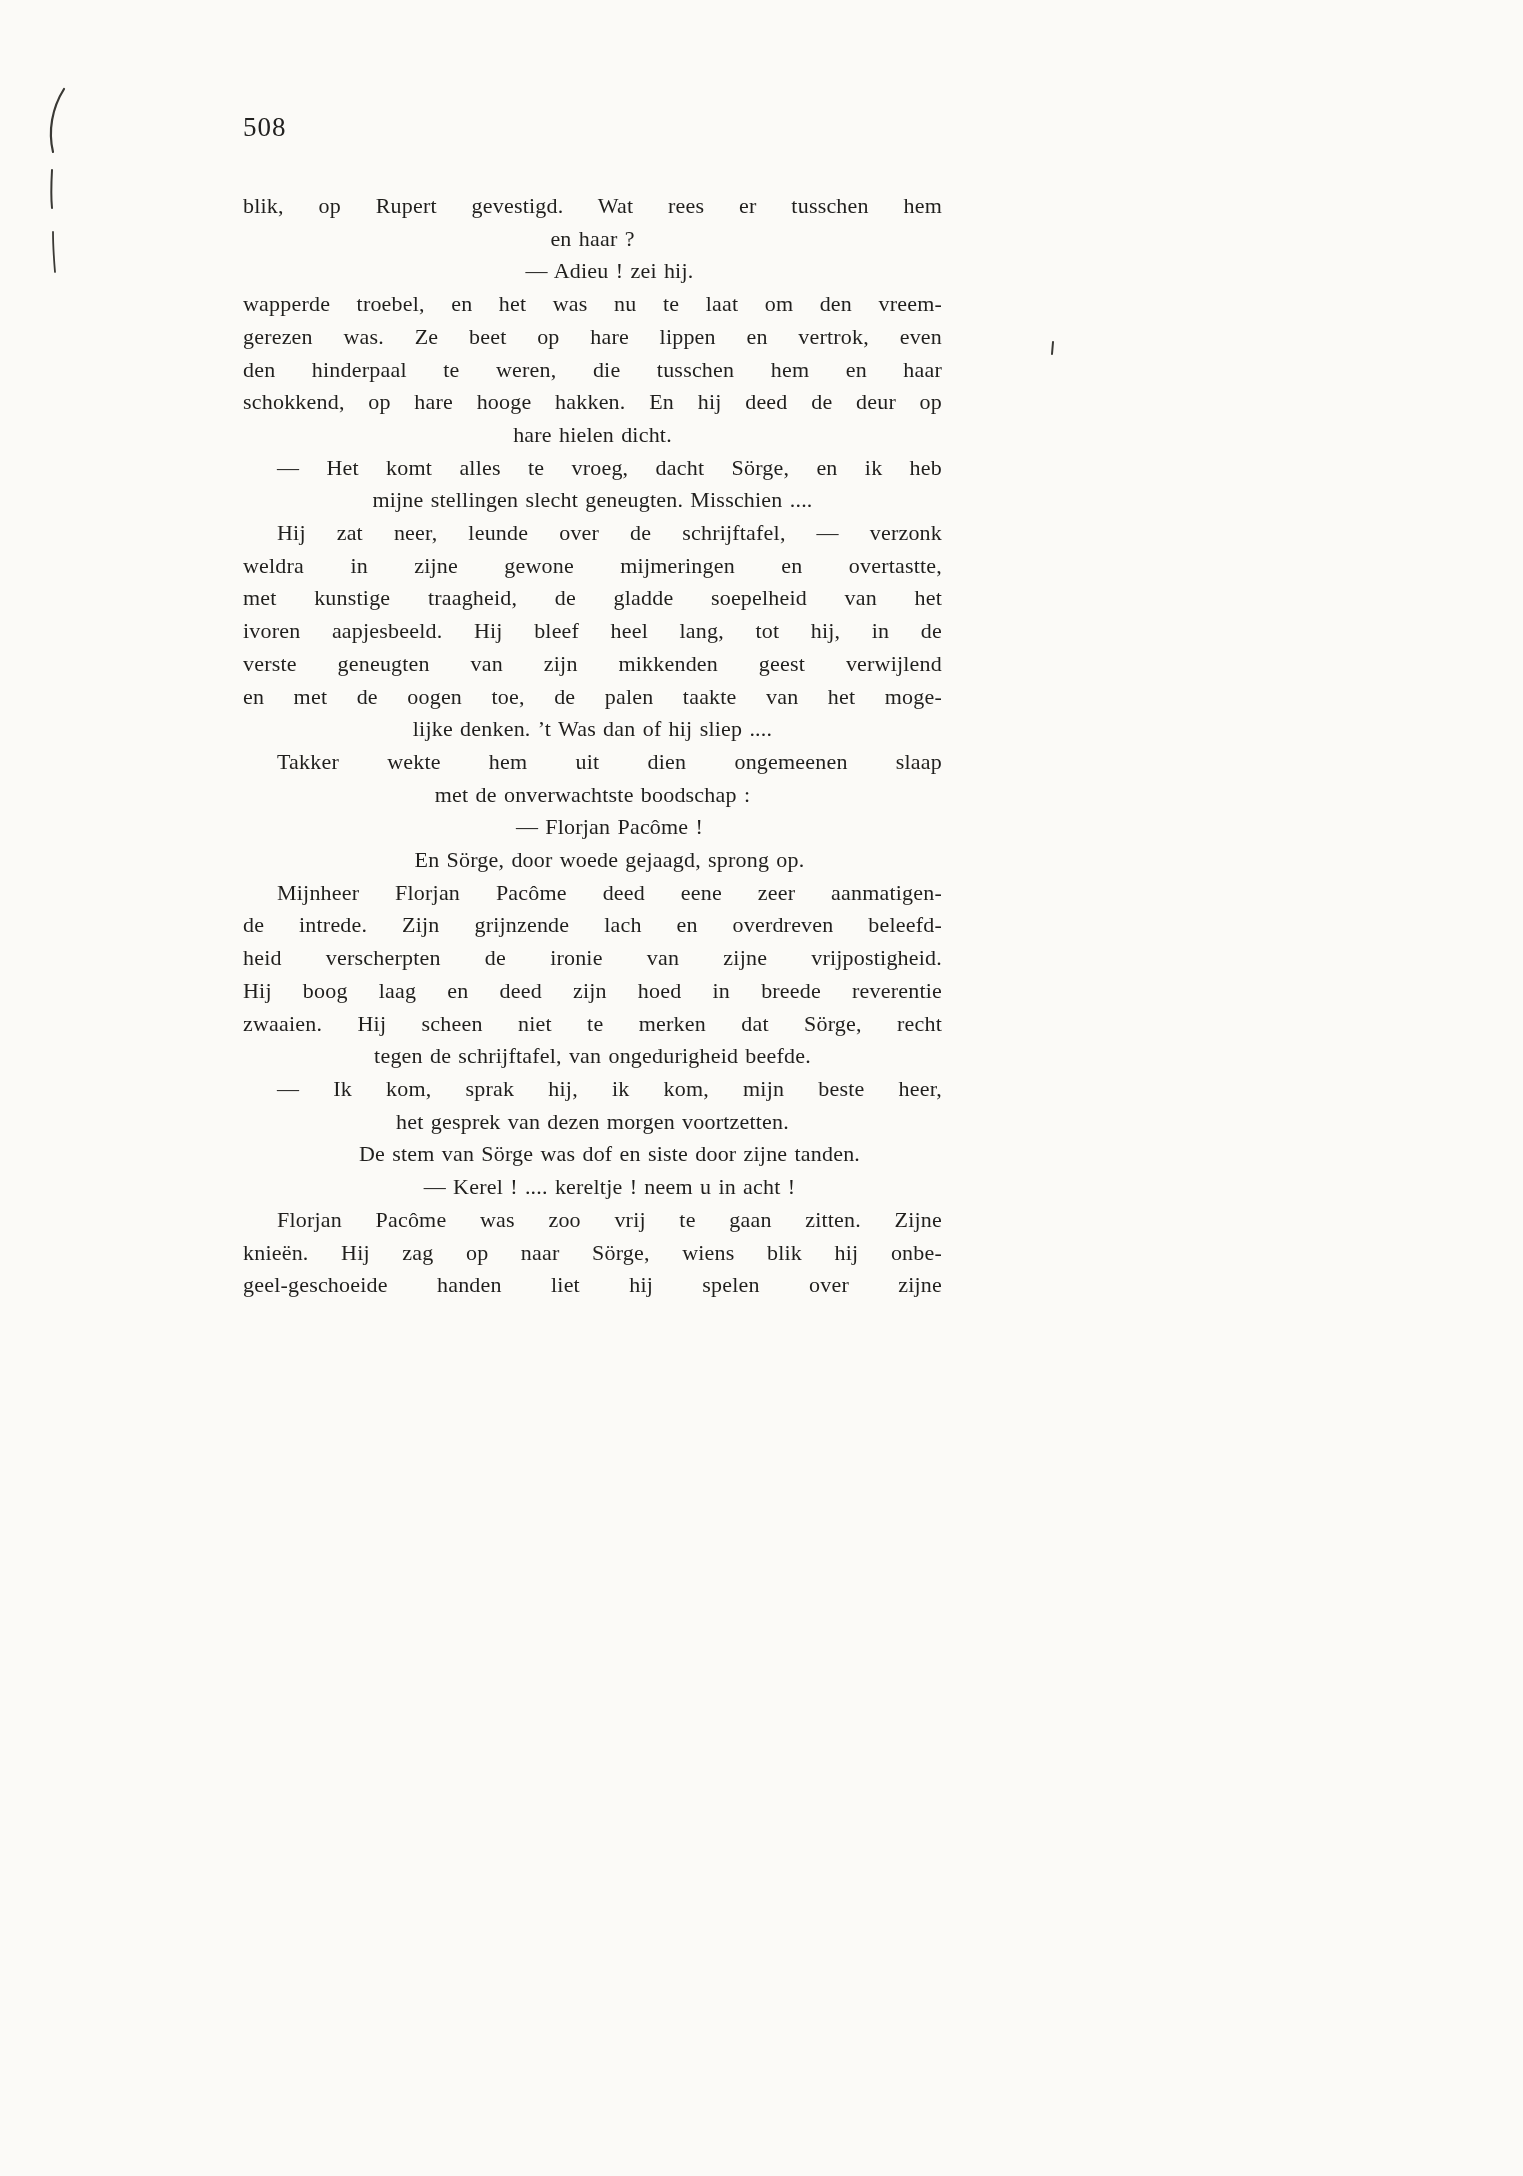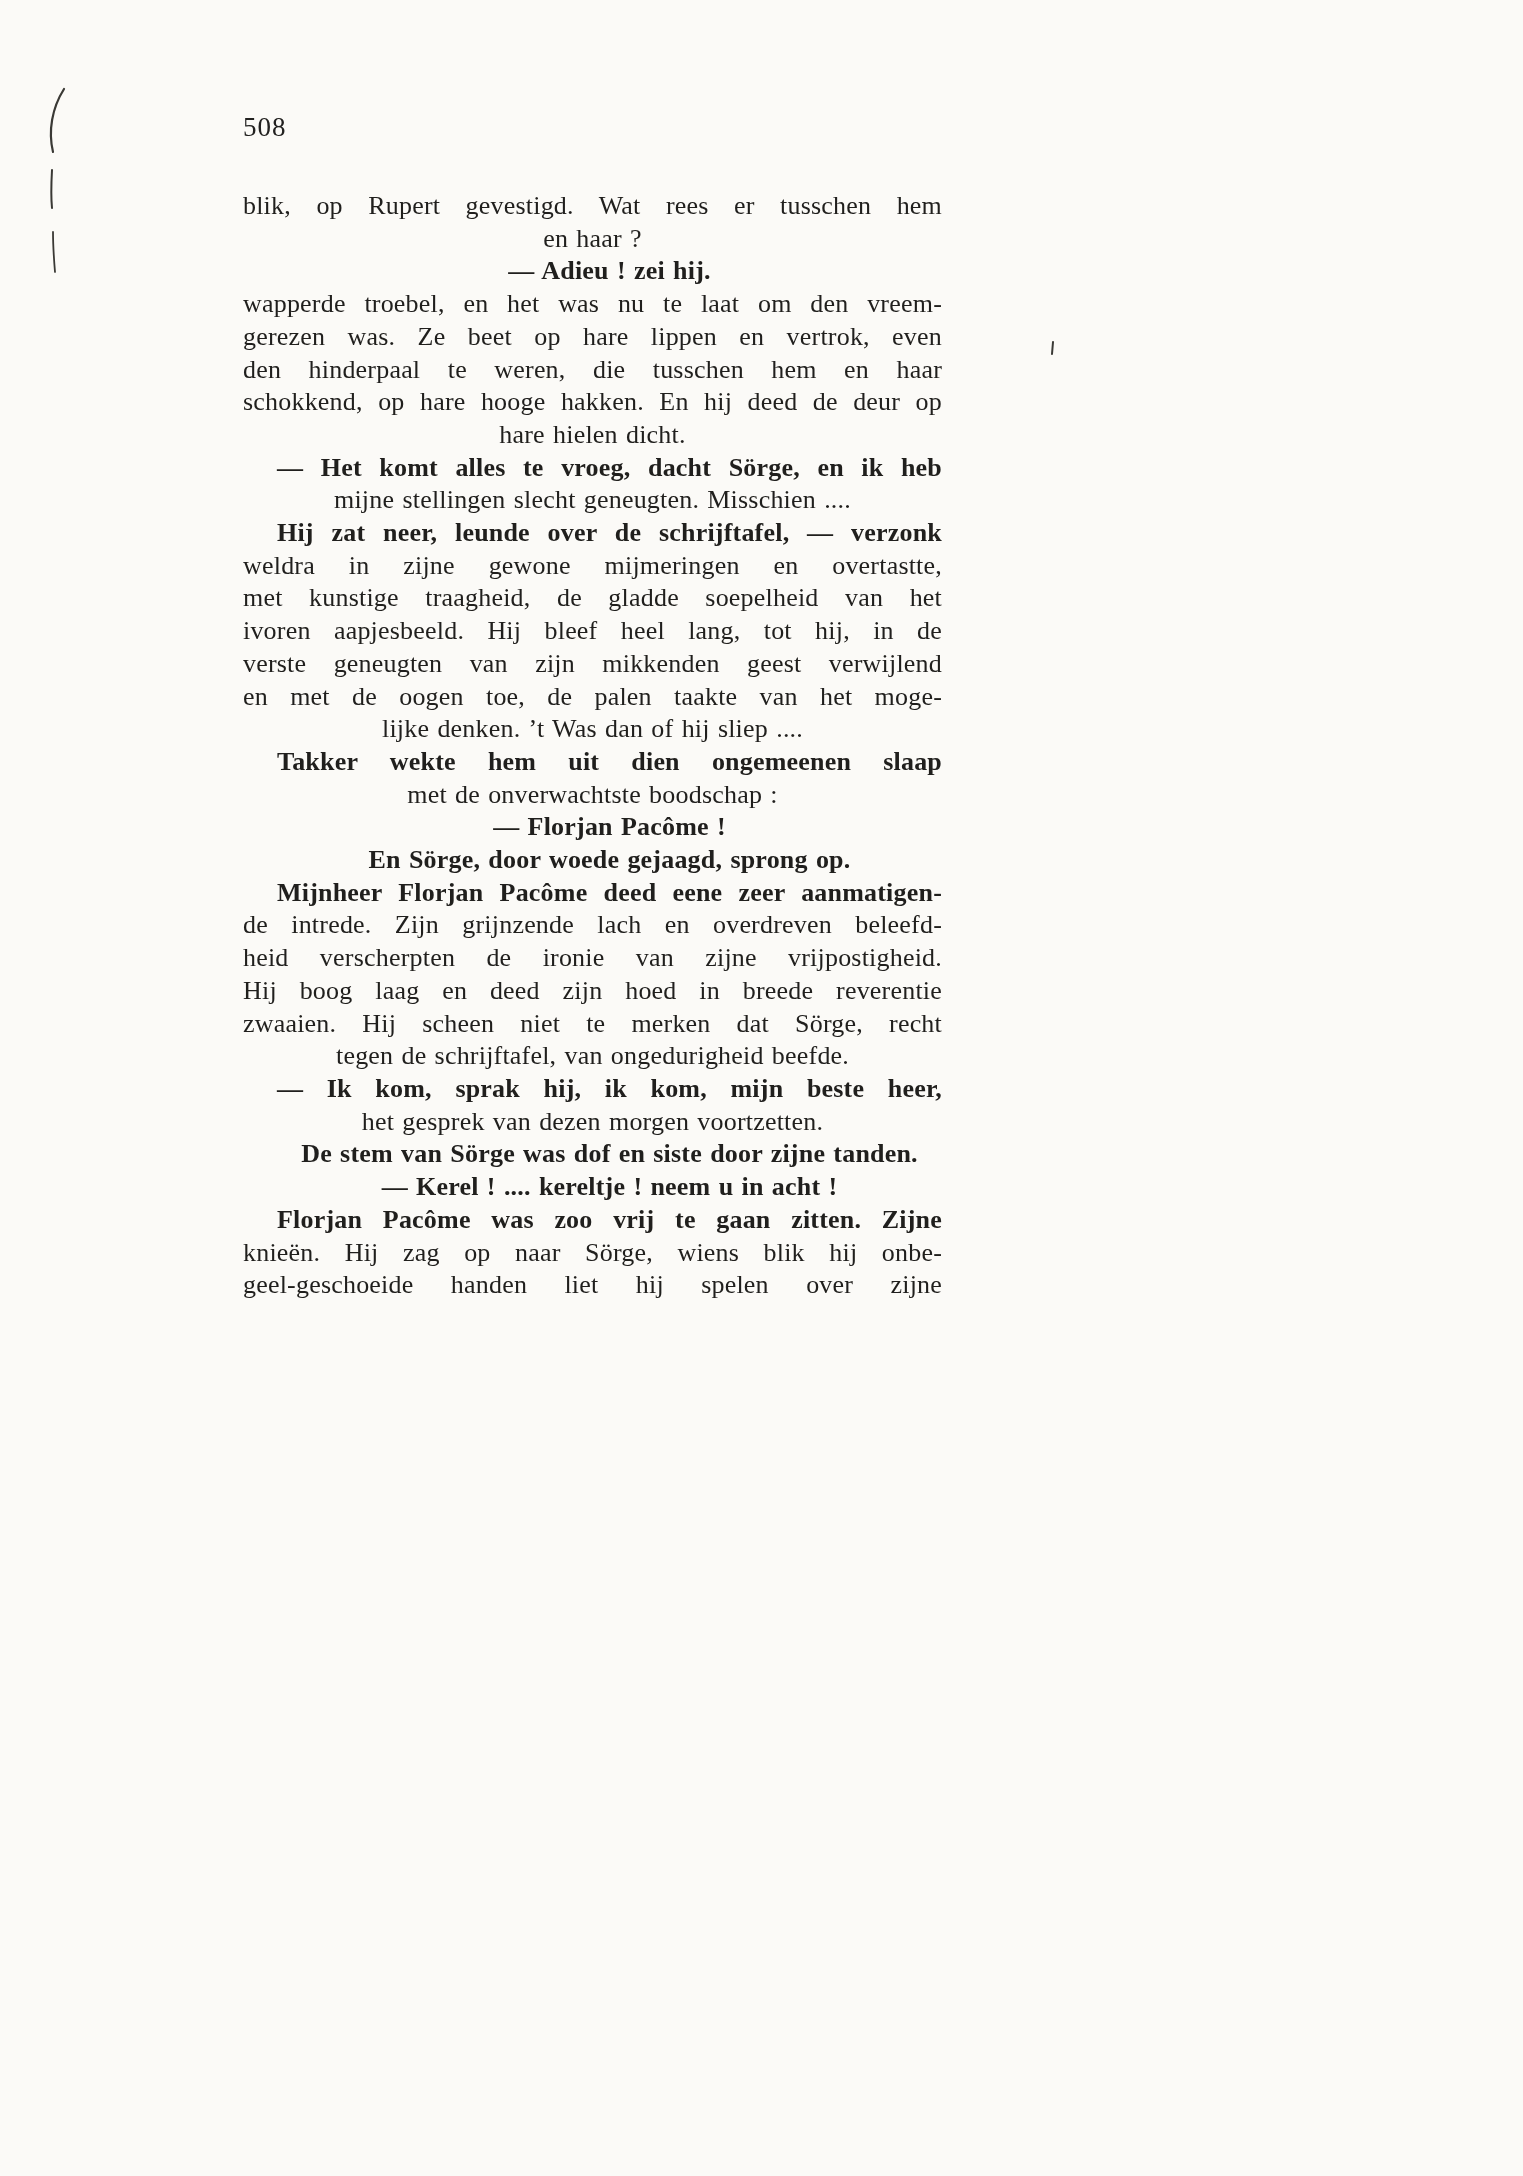--- a/index.html
+++ b/index.html
@@ -25,37 +25,36 @@
     top: 112px;
     font-size: 27px;
     letter-spacing: 1px;
     color: #222120;
   }
   .text-block {
     position: absolute;
     left: 243px;
     top: 190px;
     width: 699px;
-    font-size: 26px;
+    font-size: 22px;
     line-height: 32.7px;
     letter-spacing: 0.2px;
     word-spacing: 1.5px;
     color: #201f1d;
   }
   .line {
     white-space: normal;
     text-align: center;
   }
   .line.justify {
     text-align: justify;
     text-align-last: justify;
   }
   .line.indent {
     padding-left: 34px;
-    font-weight: bold;
   }
   .scan-mark-left {
     position: absolute;
     left: 42px;
     top: 86px;
     width: 34px;
     height: 190px;
   }
   .scan-mark-right {
     position: absolute;

